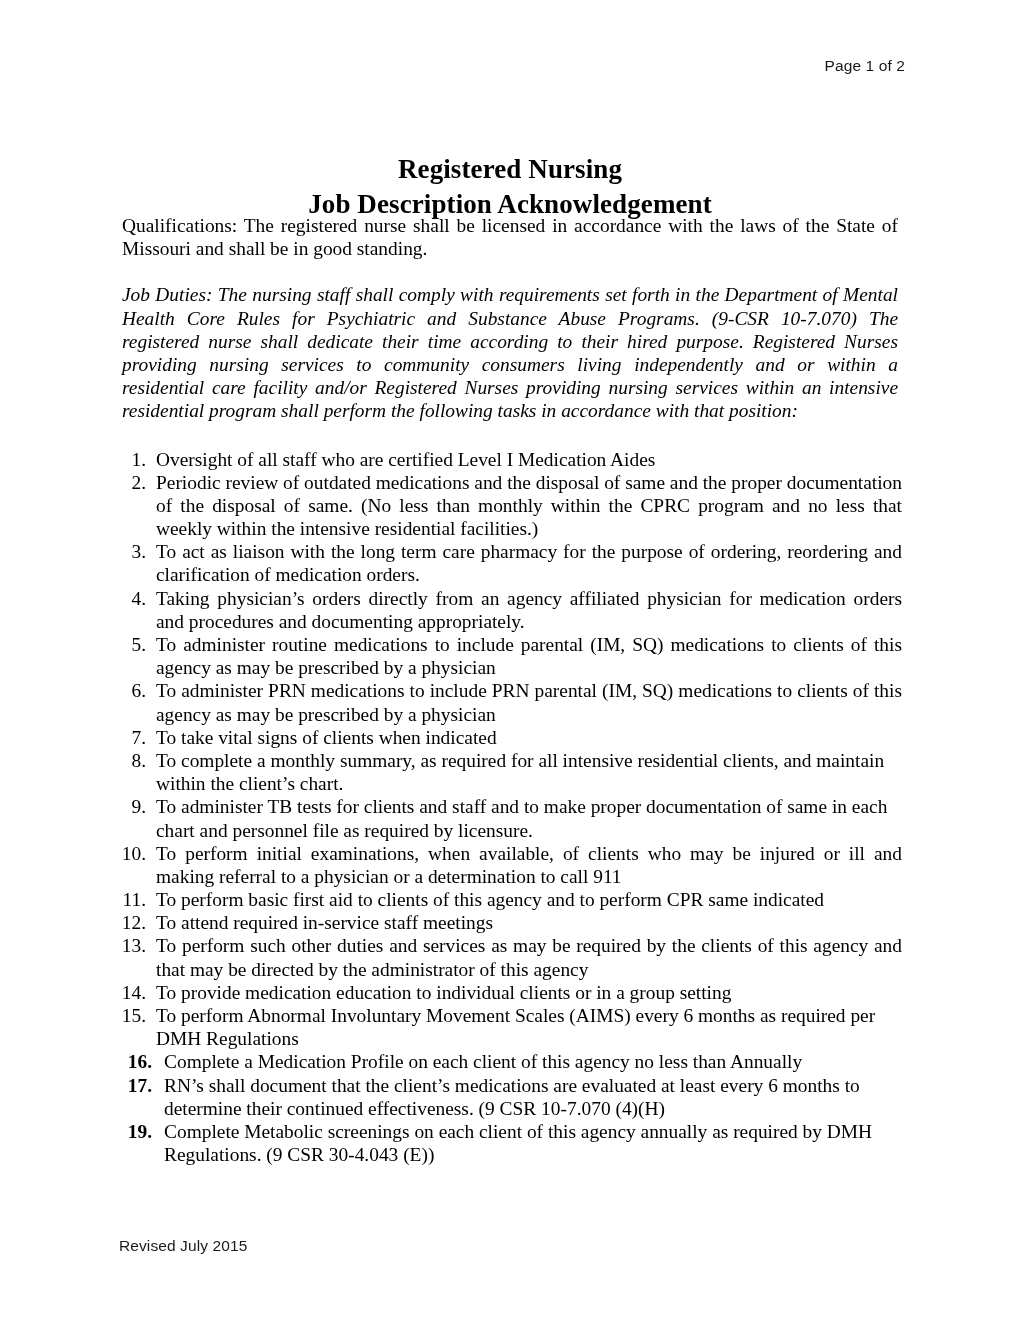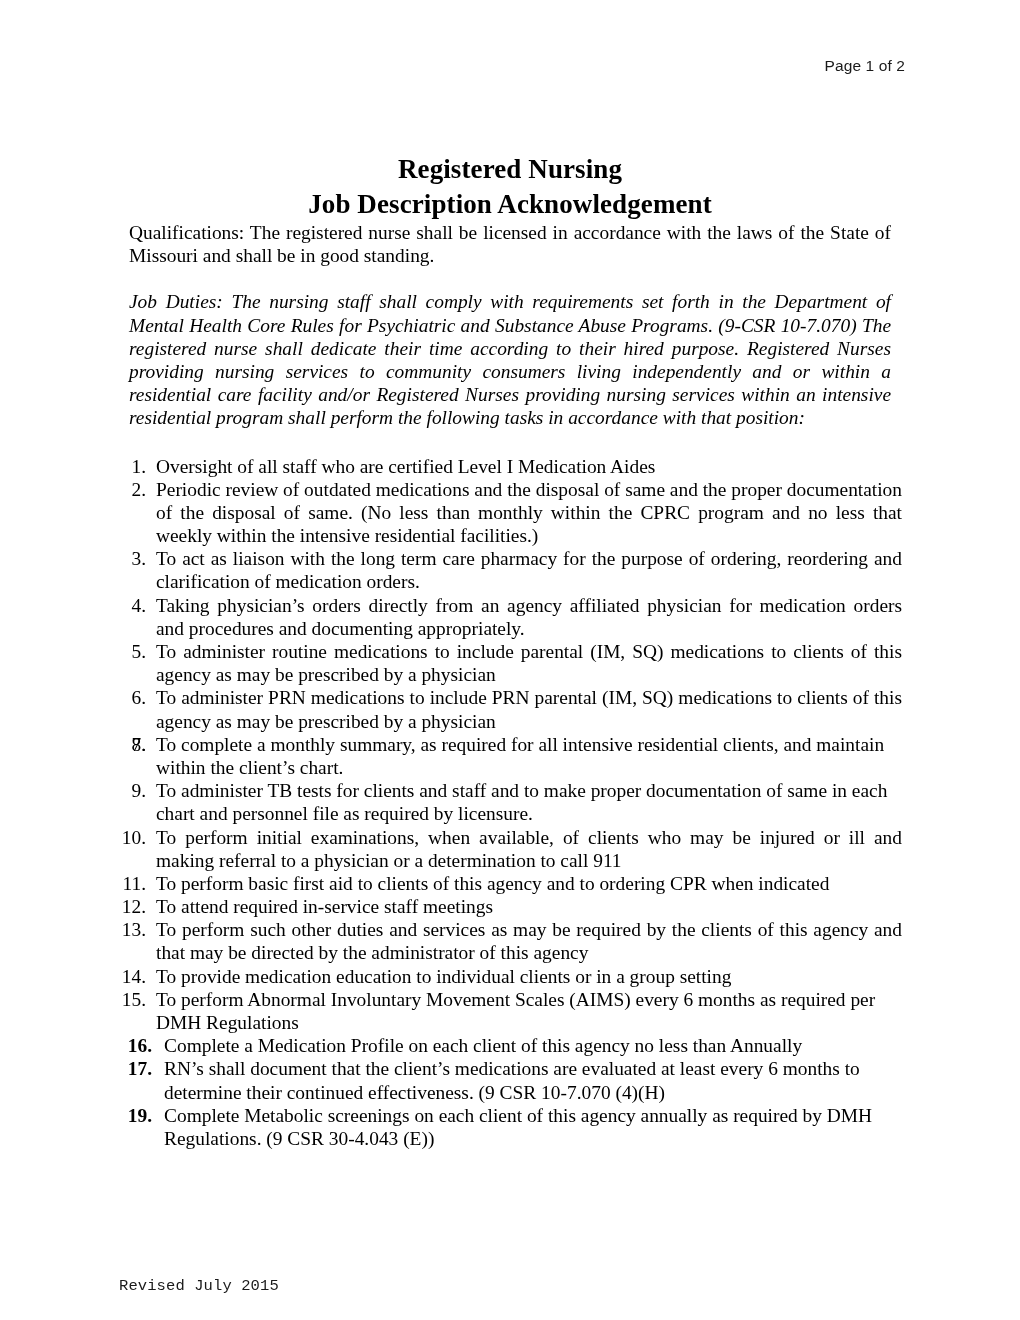--- a/index.html
+++ b/index.html
@@ -56,21 +56,21 @@
   .content {
     position: absolute;
     top: 210px;
     left: 118px;
     width: 784px;
     font-size: 19.4px;
     line-height: 1.195;
   }
 
   p.para {
-    margin: 11px;
+    margin: 4px;
     text-align: justify;
     text-justify: inter-word;
   }
   p.para.qual { margin-bottom: 23px; }
   p.para.duties { margin-bottom: 25px; font-style: italic; }
 
   
   ol.duty-list {
     list-style: none;
     margin: 0;
@@ -104,25 +104,24 @@
   ol.duty-list li.wide .num {
     width: 34px;
     font-weight: bold;
   }
 
   
   .page-footer {
     position: absolute;
     top: 1237px;
     left: 119px;
-    font-family: Liberation Mono, monospace;
+    font-family: Liberation Sans, sans-serif;
     font-size: 15.5px;
     color: #1a1a1a;
     letter-spacing: 0.1px;
-    margin-top: 40px;
   }
 </style>
 </head>
 <body>
 
 <div class="page">
 
   <div class="page-header">Page 1 of 2</div>
 
   <div class="doc-title">
@@ -136,25 +135,25 @@
 
     <p class="para duties">Job Duties:  The nursing staff shall comply with requirements set forth in the Department of Mental Health Core Rules for Psychiatric and Substance Abuse Programs. (9-CSR 10-7.070) The registered nurse shall dedicate their time according to their hired purpose.  Registered Nurses providing nursing services to community consumers living independently and or within a residential care facility and/or Registered Nurses providing nursing services within an intensive residential program shall perform the following tasks in accordance with that position:</p>
 
     <ol class="duty-list">
         <li class="left"><span class="num">1.</span><span>Oversight of all staff who are certified Level I Medication Aides</span></li>
         <li><span class="num">2.</span><span>Periodic review of outdated medications and the disposal of same and the proper documentation of the disposal of same.  (No less than monthly within the CPRC program and no less that weekly within the intensive residential facilities.)</span></li>
         <li><span class="num">3.</span><span>To act as liaison with the long term care pharmacy for the purpose of ordering, reordering and clarification of medication orders.</span></li>
         <li><span class="num">4.</span><span>Taking physician’s orders directly from an agency affiliated physician for medication orders and procedures and documenting appropriately.</span></li>
         <li><span class="num">5.</span><span>To administer routine medications to include parental (IM, SQ) medications to clients of this agency as may be prescribed by a physician</span></li>
         <li><span class="num">6.</span><span>To administer PRN medications to include PRN parental (IM, SQ) medications to clients of this agency as may be prescribed by a physician</span></li>
-        <li class="left"><span class="num">7.</span></li>
+        <li class="left"><span class="num">7.</span><span>To take vital signs of clients when indicated</span></li>
         <li class="left"><span class="num">8.</span><span>To complete a monthly summary, as required for all intensive residential clients, and maintain within the client’s chart.</span></li>
         <li class="left"><span class="num">9.</span><span>To administer TB tests for clients and staff and to make proper documentation of same in each chart and personnel file as required by licensure.</span></li>
         <li><span class="num">10.</span><span>To perform initial examinations, when available, of clients who may be injured or ill and making referral to a physician or a determination to call 911</span></li>
-        <li class="left"><span class="num">11.</span><span>To perform basic first aid to clients of this agency and to ordering CPR when indicated</span></li>
+        <li class="left"><span class="num">11.</span><span>To perform basic first aid to clients of this agency and to perform CPR same indicated</span></li>
         <li class="left"><span class="num">12.</span><span>To attend required in-service staff meetings</span></li>
         <li><span class="num">13.</span><span>To perform such other duties and services as may be required by the clients of this agency and that may be directed by the administrator of this agency</span></li>
         <li class="left"><span class="num">14.</span><span>To provide medication education to individual clients or in a group setting</span></li>
         <li class="left"><span class="num">15.</span><span>To perform Abnormal Involuntary Movement Scales (AIMS) every 6 months as required per DMH Regulations</span></li>
         <li class="left wide"><span class="num">16.</span><span>Complete a Medication Profile on each client of this agency no less than Annually</span></li>
         <li class="left wide"><span class="num">17.</span><span>RN’s shall document that the client’s medications are evaluated at least every 6 months to determine their continued effectiveness. (9 CSR 10-7.070 (4)(H)</span></li>
         <li class="left wide"><span class="num">19.</span><span>Complete Metabolic screenings on each client of this agency annually as required by DMH Regulations. (9 CSR 30-4.043 (E))</span></li>
       </ol>
 
   </div>

